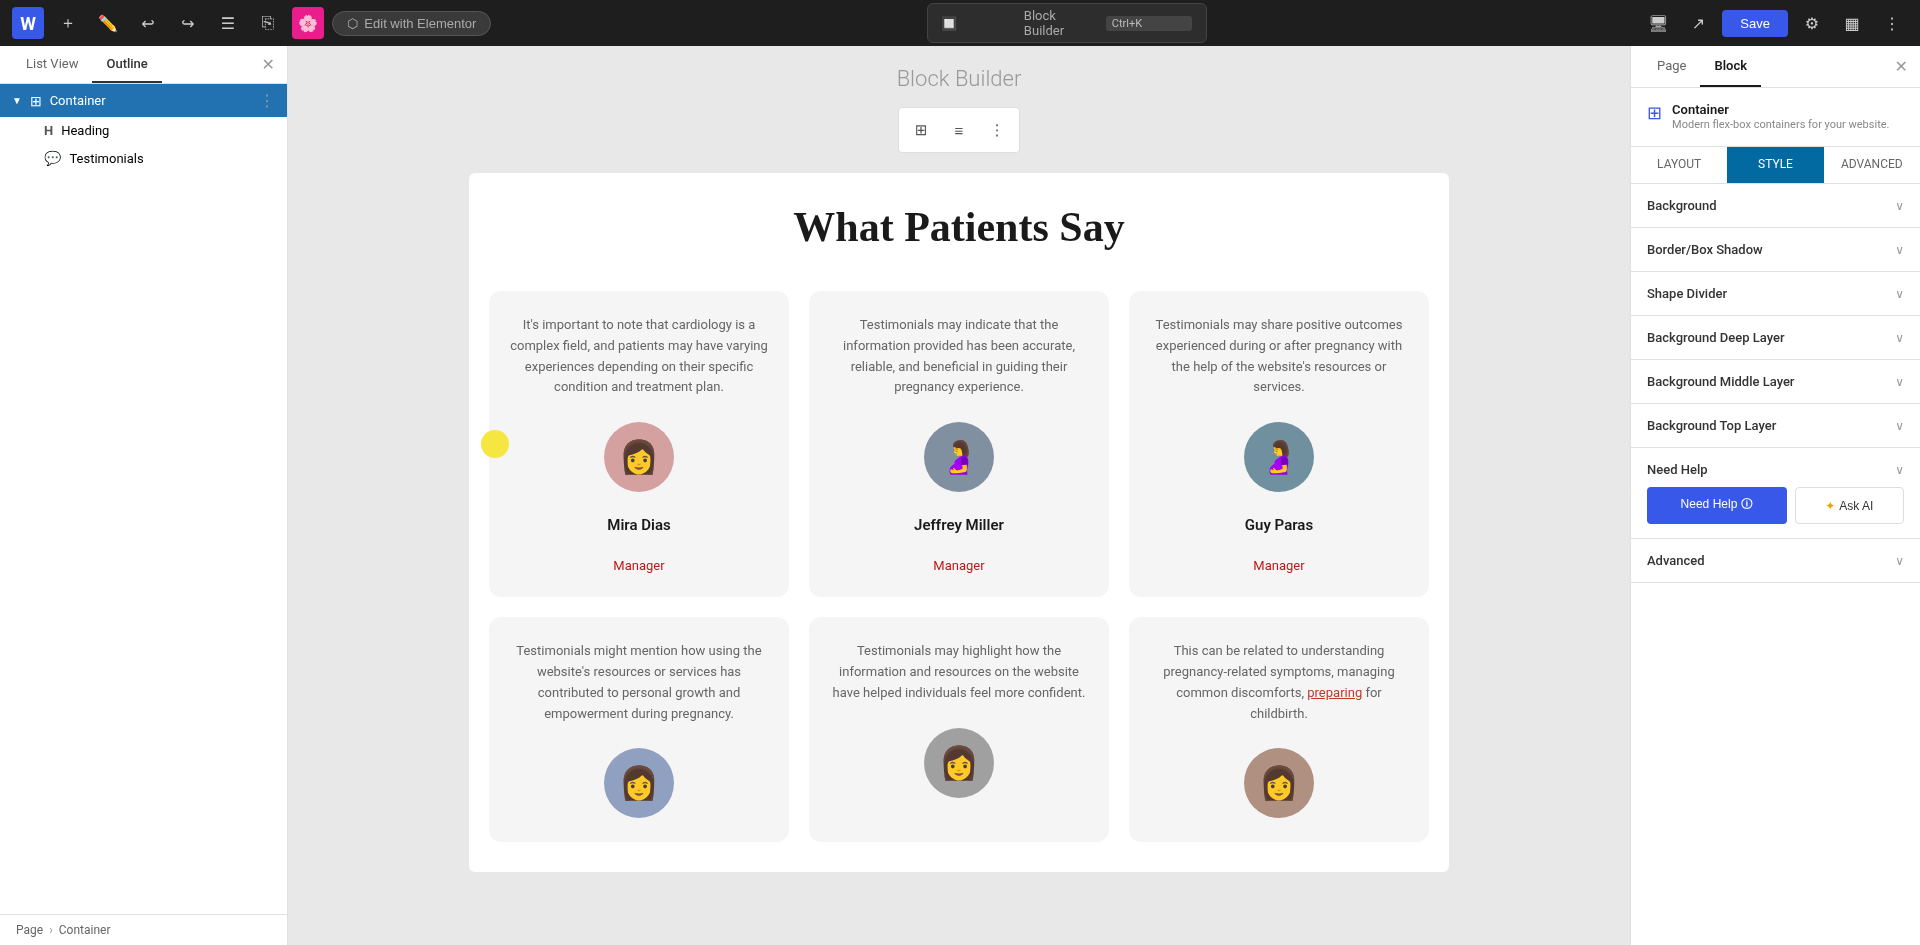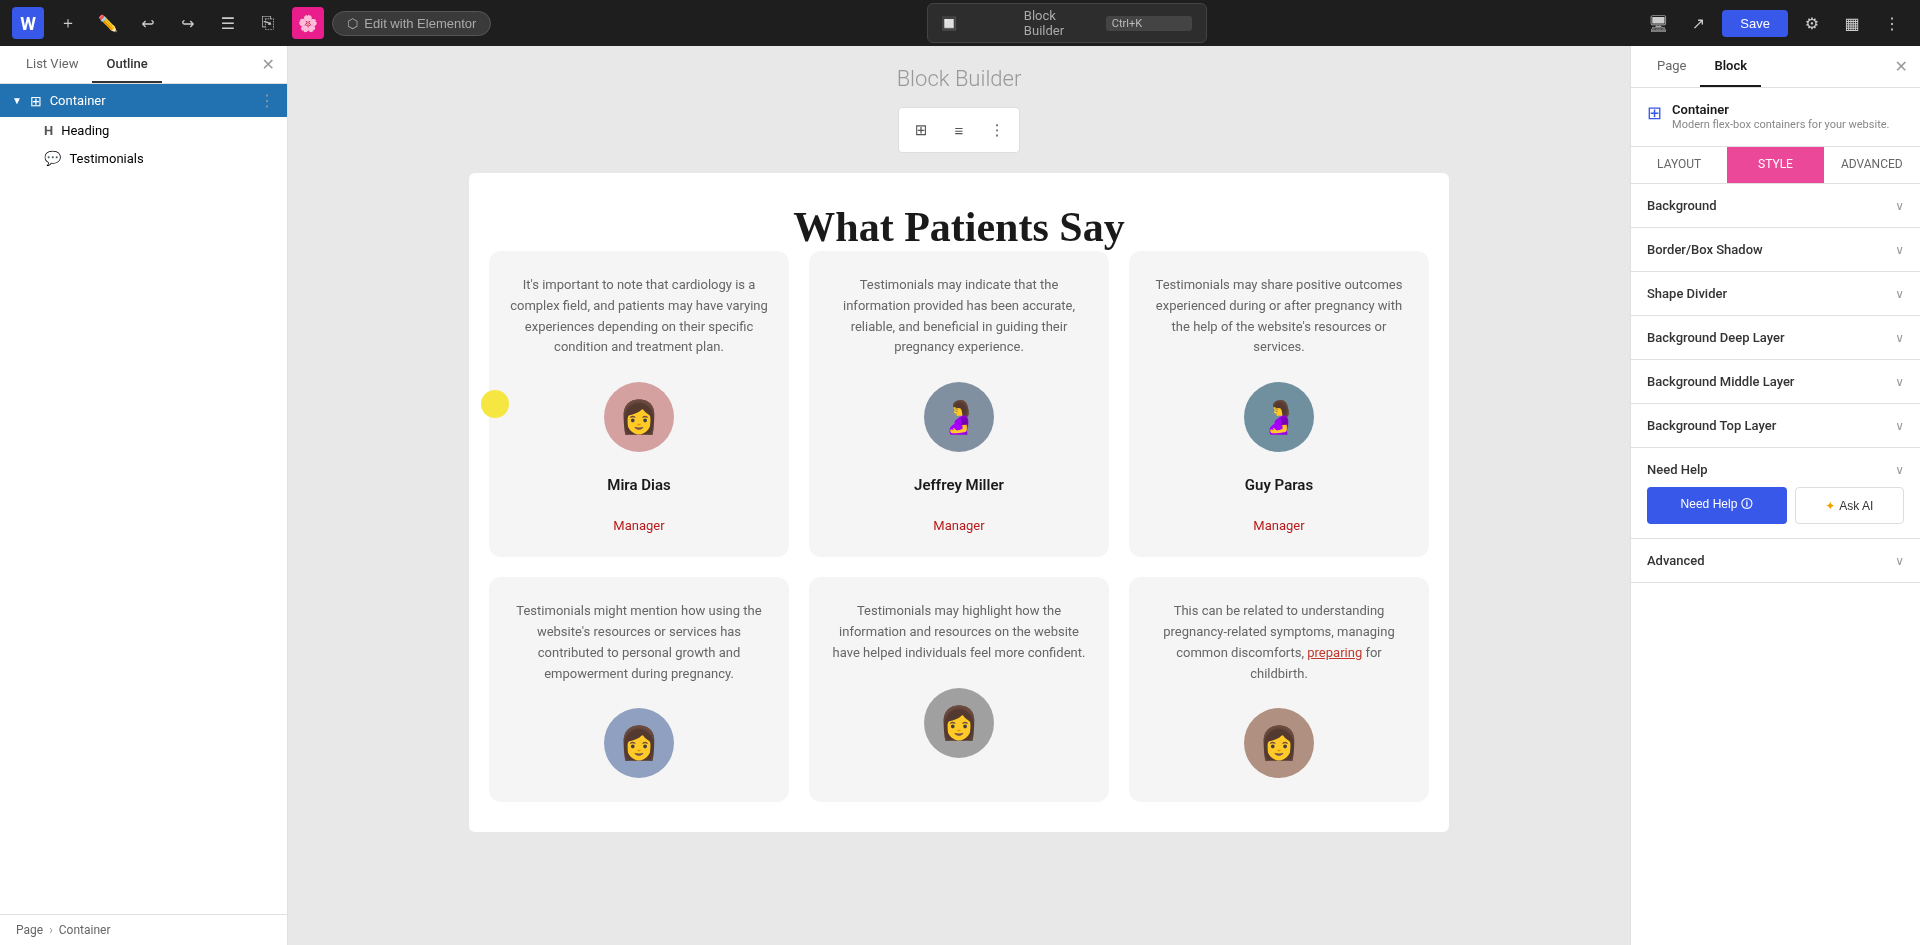--- a/index.html
+++ b/index.html
@@ -42,21 +42,21 @@
     .tree-child { padding-left: 36px; }
     .tree-child .tree-item { padding: 6px 8px; }
 
     
     .canvas { flex: 1; background: #e8e8e8; overflow-y: auto; padding: 20px; display: flex; flex-direction: column; align-items: center; }
     .canvas-header { text-align: center; color: #999; font-size: 22px; margin-bottom: 16px; font-weight: 300; }
     .block-toolbar { background: white; border: 1px solid #ddd; border-radius: 4px; display: flex; align-items: center; padding: 4px; gap: 2px; margin-bottom: 20px; }
     .block-tool-btn { width: 36px; height: 36px; display: flex; align-items: center; justify-content: center; border: none; background: transparent; cursor: pointer; border-radius: 3px; color: #555; font-size: 15px; }
     .canvas-page { background: white; width: 100%; max-width: 980px; border-radius: 6px; padding: 30px 20px; }
 
-    .page-title-section { text-align: center; }
+    .page-title-section { text-align: center; margin-bottom: 40px; }
     .page-title-section h1 { font-size: 42px; font-weight: 700; color: #1a1a1a; font-family: Georgia, serif; }
 
     .testimonials-grid { display: grid; grid-template-columns: 1fr 1fr 1fr; gap: 20px; }
     .testimonial-card { background: #f5f5f5; border-radius: 12px; padding: 24px 20px; display: flex; flex-direction: column; align-items: center; gap: 24px; position: relative; }
     .testimonial-text { font-size: 13px; color: #666; text-align: center; line-height: 1.6; }
     .testimonial-avatar { width: 70px; height: 70px; border-radius: 50%; background: #ccc; overflow: hidden; display: flex; align-items: center; justify-content: center; font-size: 28px; }
     .testimonial-name { font-size: 15px; font-weight: 600; color: #1a1a1a; }
     .testimonial-role { font-size: 13px; color: #b91c1c; }
     .yellow-dot { width: 28px; height: 28px; background: #f5e642; border-radius: 50%; position: absolute; left: -8px; top: 50%; transform: translateY(-50%); }
     .link-text { color: #c0392b; text-decoration: underline; }
@@ -70,21 +70,21 @@
     .right-sidebar-header { display: flex; align-items: center; border-bottom: 1px solid #e0e0e0; padding: 0 12px; }
     .right-tab { padding: 12px 14px; font-size: 13px; color: #666; cursor: pointer; border-bottom: 2px solid transparent; }
     .right-tab.active { color: #1a1a1a; border-bottom: 2px solid #1a1a1a; font-weight: 600; }
     .right-close { margin-left: auto; color: #999; cursor: pointer; font-size: 16px; }
     .right-container-info { padding: 14px 16px; border-bottom: 1px solid #e0e0e0; display: flex; gap: 10px; align-items: flex-start; }
     .container-icon { font-size: 18px; color: #3858e9; }
     .container-label { font-size: 13px; font-weight: 600; color: #1a1a1a; }
     .container-desc { font-size: 11px; color: #888; line-height: 1.4; }
     .style-tabs { display: flex; border-bottom: 1px solid #e0e0e0; }
     .style-tab { flex: 1; text-align: center; padding: 10px 6px; font-size: 12px; color: #666; cursor: pointer; border-bottom: 2px solid transparent; }
-    .style-tab.active { background: #ec4899; color: white; border-radius: 0; }
+    .style-tab.active { background: #0369a1; color: white; border-radius: 0; }
     .accordion-item { border-bottom: 1px solid #e0e0e0; }
     .accordion-header { display: flex; align-items: flex-end; justify-content: space-between; padding: 14px 16px; cursor: pointer; font-size: 13px; color: #333; font-weight: 500; }
     .accordion-chevron { color: #999; font-size: 12px; }
     .need-help-section { padding: 14px 16px; border-bottom: 1px solid #e0e0e0; }
     .need-help-label { font-size: 13px; color: #333; font-weight: 500; margin-bottom: 10px; display: flex; align-items: center; justify-content: space-between; }
     .help-buttons { display: flex; gap: 8px; }
     .need-help-btn { flex: 1; background: #3858e9; color: white; border: none; border-radius: 4px; padding: 8px 26px; font-size: 12px; cursor: pointer; font-weight: 500; }
     .ask-ai-btn { flex: 1; background: white; color: #333; border: 1px solid #ddd; border-radius: 4px; padding: 8px 10px; font-size: 12px; cursor: pointer; font-weight: 500; display: flex; align-items: center; justify-content: center; gap: 4px; }
     .ai-star { color: #f0a500; }
     .advanced-section { border-bottom: 1px solid #e0e0e0; }

